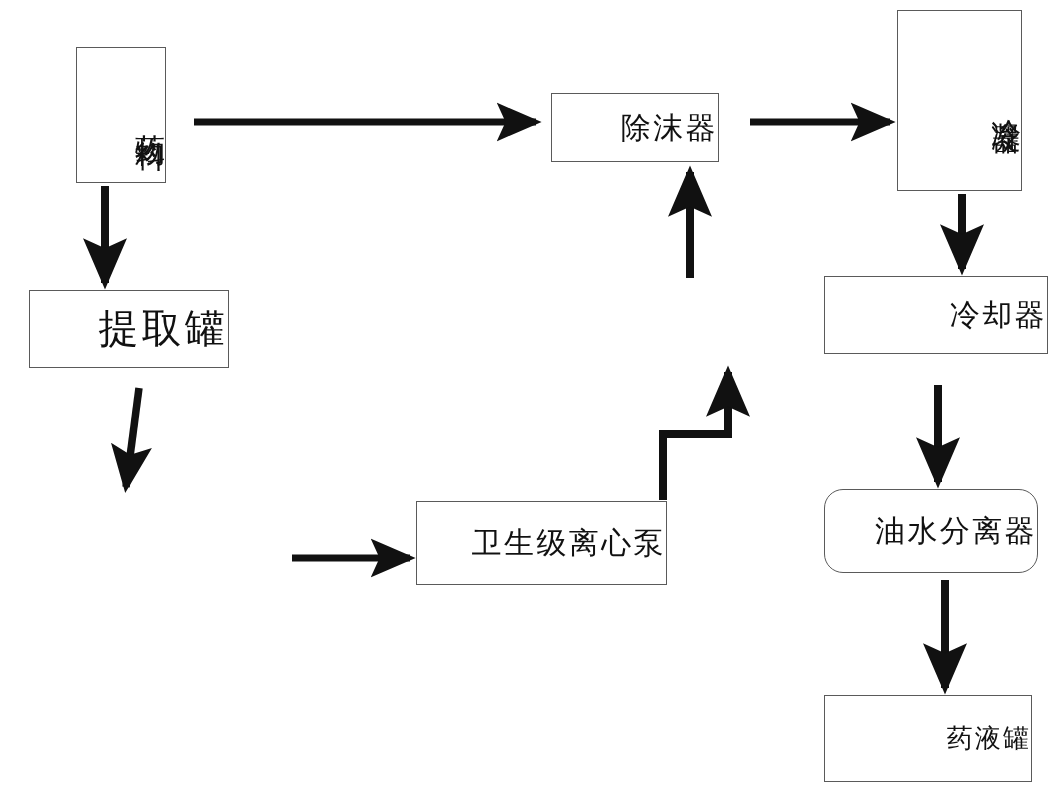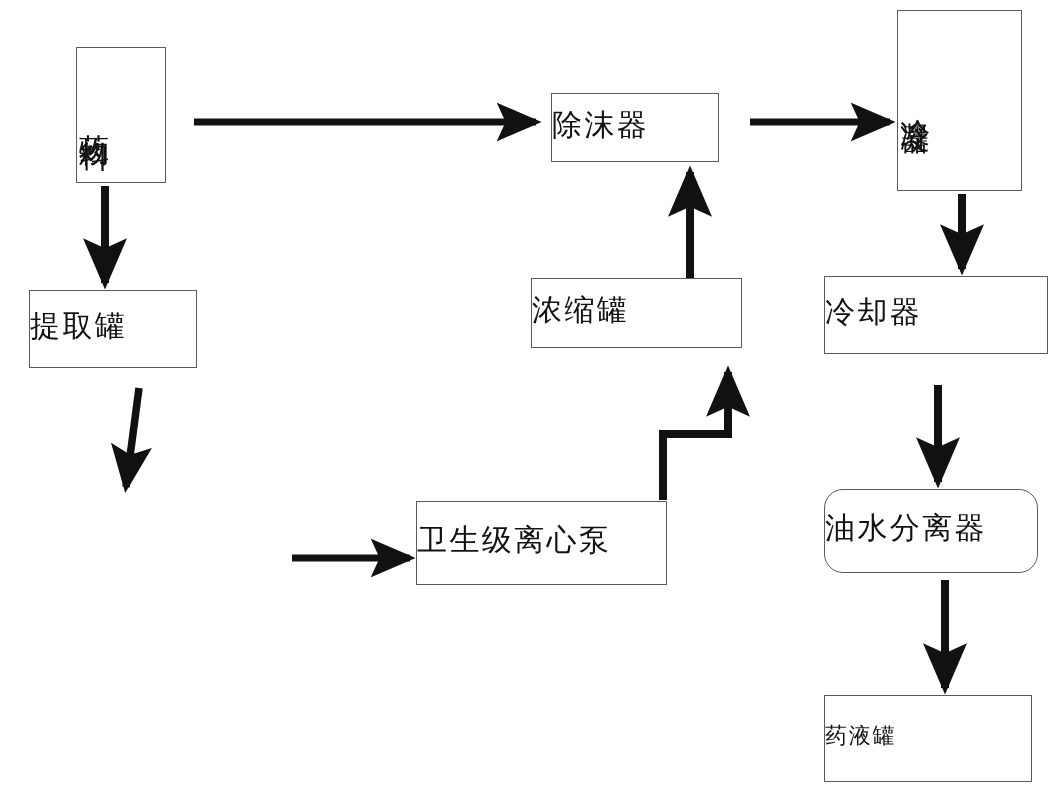--- a/index.html
+++ b/index.html
@@ -25,23 +25,23 @@
     width: 1060px;
     height: 792px;
   }
   .node-box {
     position: absolute;
     box-sizing: border-box;
     border: 1.6px solid #5a5a5a;
     background: #ffffff;
     display: flex;
     align-items: center;
-    justify-content: flex-start;
+    justify-content: flex-end;
     color: #111111;
-    font-family: Liberation Mono, monospace;
+    font-family: Liberation Serif, serif;
     font-weight: 400;
     line-height: 1.12;
     letter-spacing: 0.08em;
     z-index: 2;
   }
   .node-label {
     display: block;
     text-align: center;
     white-space: pre;
   }
@@ -90,38 +90,35 @@
   </div>
 
   <div class="node-box" style="left: 551px; top: 93px; width: 168px; height: 69px; font-size: 30px; border-color: rgb(90, 90, 90); background: rgb(255, 255, 255); color: rgb(17, 17, 17);">
     <span class="node-label">除沫器</span>
   </div>
 
   <div class="node-box vertical" style="left: 897px; top: 10px; width: 125px; height: 181px; font-size: 30px; border-color: rgb(90, 90, 90); background: rgb(255, 255, 255); color: rgb(17, 17, 17);">
     <span class="node-label">冷凝器</span>
   </div>
 
-  <div class="node-box" style="left: 29px; top: 290px; width: 168px; height: 78px; font-size: 30px; border-color: rgb(90, 90, 90); background: rgb(255, 255, 255); color: rgb(17, 17, 17);">
+  <div class="node-box" style="left: 29px; top: 290px; width: 200px; height: 78px; font-size: 40px; border-color: rgb(90, 90, 90); background: rgb(255, 255, 255); color: rgb(17, 17, 17);">
     <span class="node-label">提取罐</span>
   </div>
 
-  <div class="node-box" style="left: 531px; top: 278px; width: 211px; height: 70px; font-size: 30px; border-color: rgb(90, 90, 90); background: rgb(255, 255, 255); color: rgb(17, 17, 17);">
-    <span class="node-label">浓缩罐</span>
-  </div>
 
   <div class="node-box" style="left: 824px; top: 276px; width: 224px; height: 78px; font-size: 30px; border-color: rgb(90, 90, 90); background: rgb(255, 255, 255); color: rgb(17, 17, 17);">
     <span class="node-label">冷却器</span>
   </div>
 
 
   <div class="node-box" style="left: 416px; top: 501px; width: 251px; height: 84px; font-size: 30px; border-color: rgb(90, 90, 90); background: rgb(255, 255, 255); color: rgb(17, 17, 17);">
     <span class="node-label">卫生级离心泵</span>
   </div>
 
   <div class="node-box" style="left: 824px; top: 489px; width: 214px; height: 84px; font-size: 30px; border-color: rgb(90, 90, 90); background: rgb(255, 255, 255); color: rgb(17, 17, 17); border-radius: 19px;">
     <span class="node-label">油水分离器</span>
   </div>
 
-  <div class="node-box" style="left: 824px; top: 695px; width: 208px; height: 87px; font-size: 22px; border-color: rgb(90, 90, 90); background: rgb(255, 255, 255); color: rgb(17, 17, 17);">
+  <div class="node-box" style="left: 824px; top: 695px; width: 208px; height: 87px; font-size: 26px; border-color: rgb(90, 90, 90); background: rgb(255, 255, 255); color: rgb(17, 17, 17);">
     <span class="node-label">药液罐</span>
   </div>
 
 </div>
 
 </body></html>

